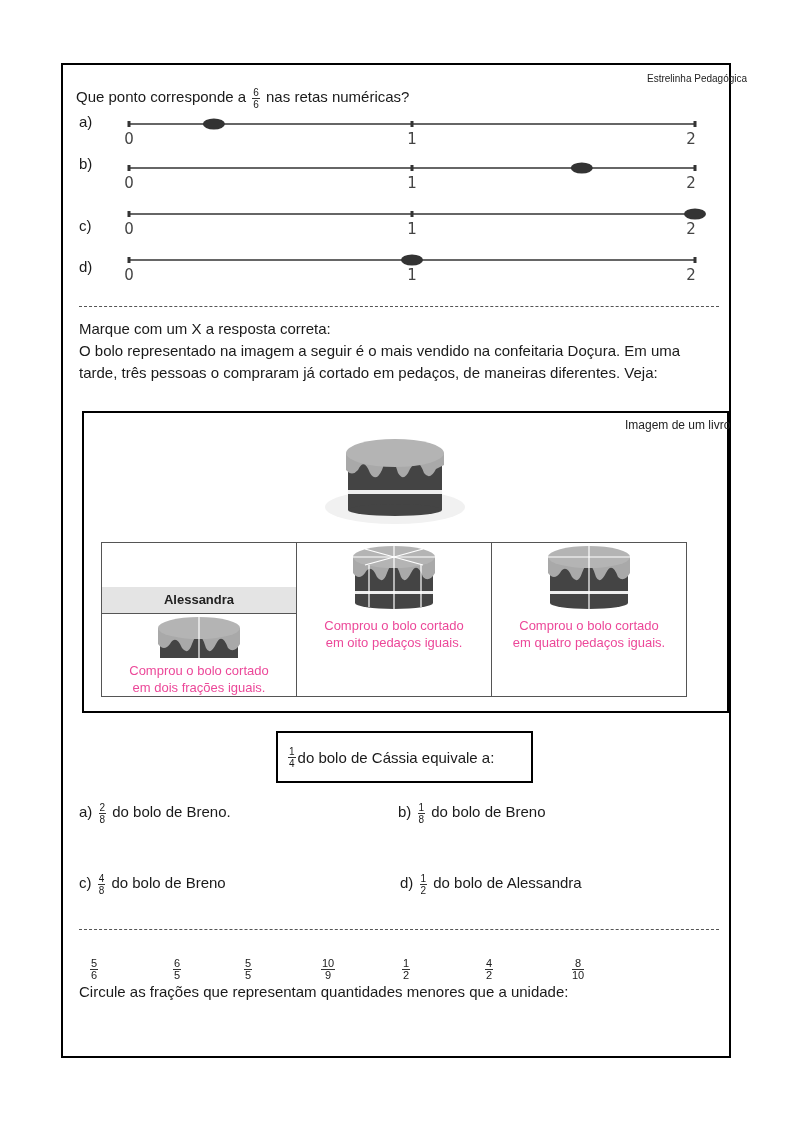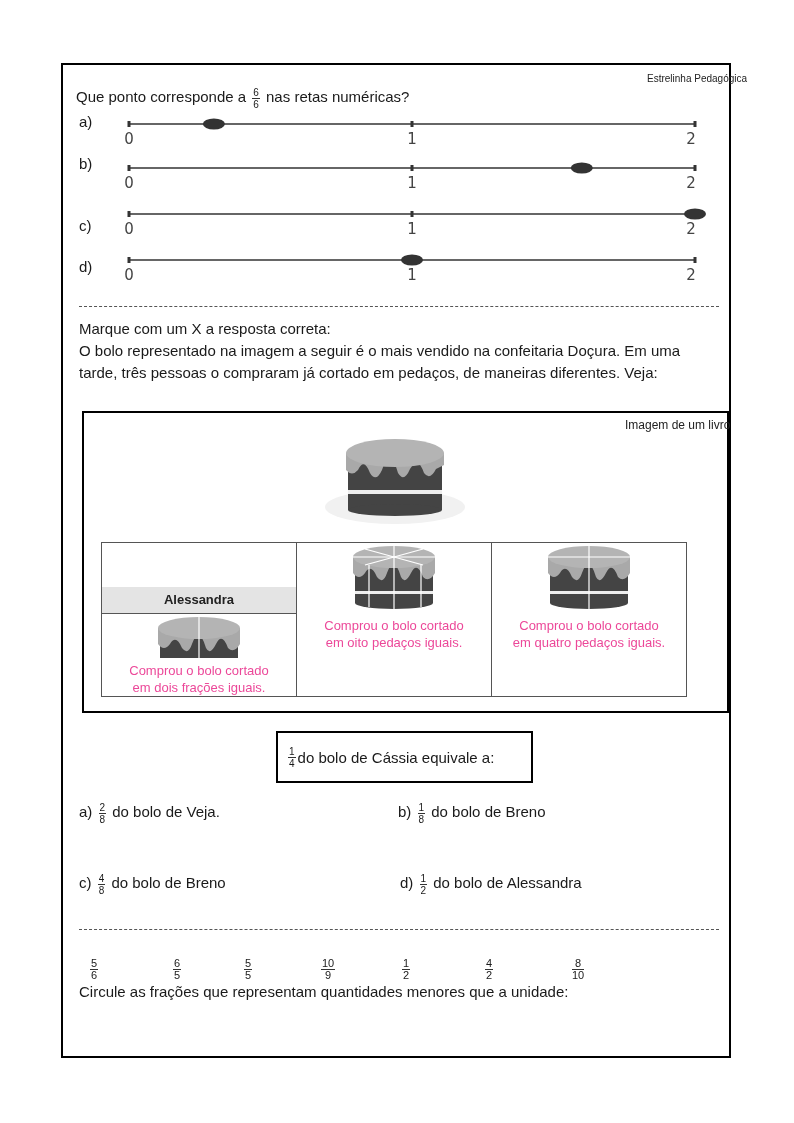--- a/index.html
+++ b/index.html
@@ -161,21 +161,21 @@
   <span class="frac">
     <span class="num">1</span>
     <span class="den">4</span>
   </span>
   <span>do bolo de Cássia equivale a:</span>
 </div>
 
 <div class="abs q-text" style="left:79px; top:802px;">
   <span>a)</span>
   <span class="frac"><span class="num">2</span><span class="den">8</span></span>
-  <span>do bolo de Veja.</span>
+  <span>do bolo de Breno.</span>
 </div>
 <div class="abs q-text" style="left:398px; top:802px;">
   <span>b)</span>
   <span class="frac"><span class="num">1</span><span class="den">8</span></span>
   <span>do bolo de Breno</span>
 </div>
 <div class="abs q-text" style="left:79px; top:873px;">
   <span>c)</span>
   <span class="frac"><span class="num">4</span><span class="den">8</span></span>
   <span>do bolo de Breno</span>

